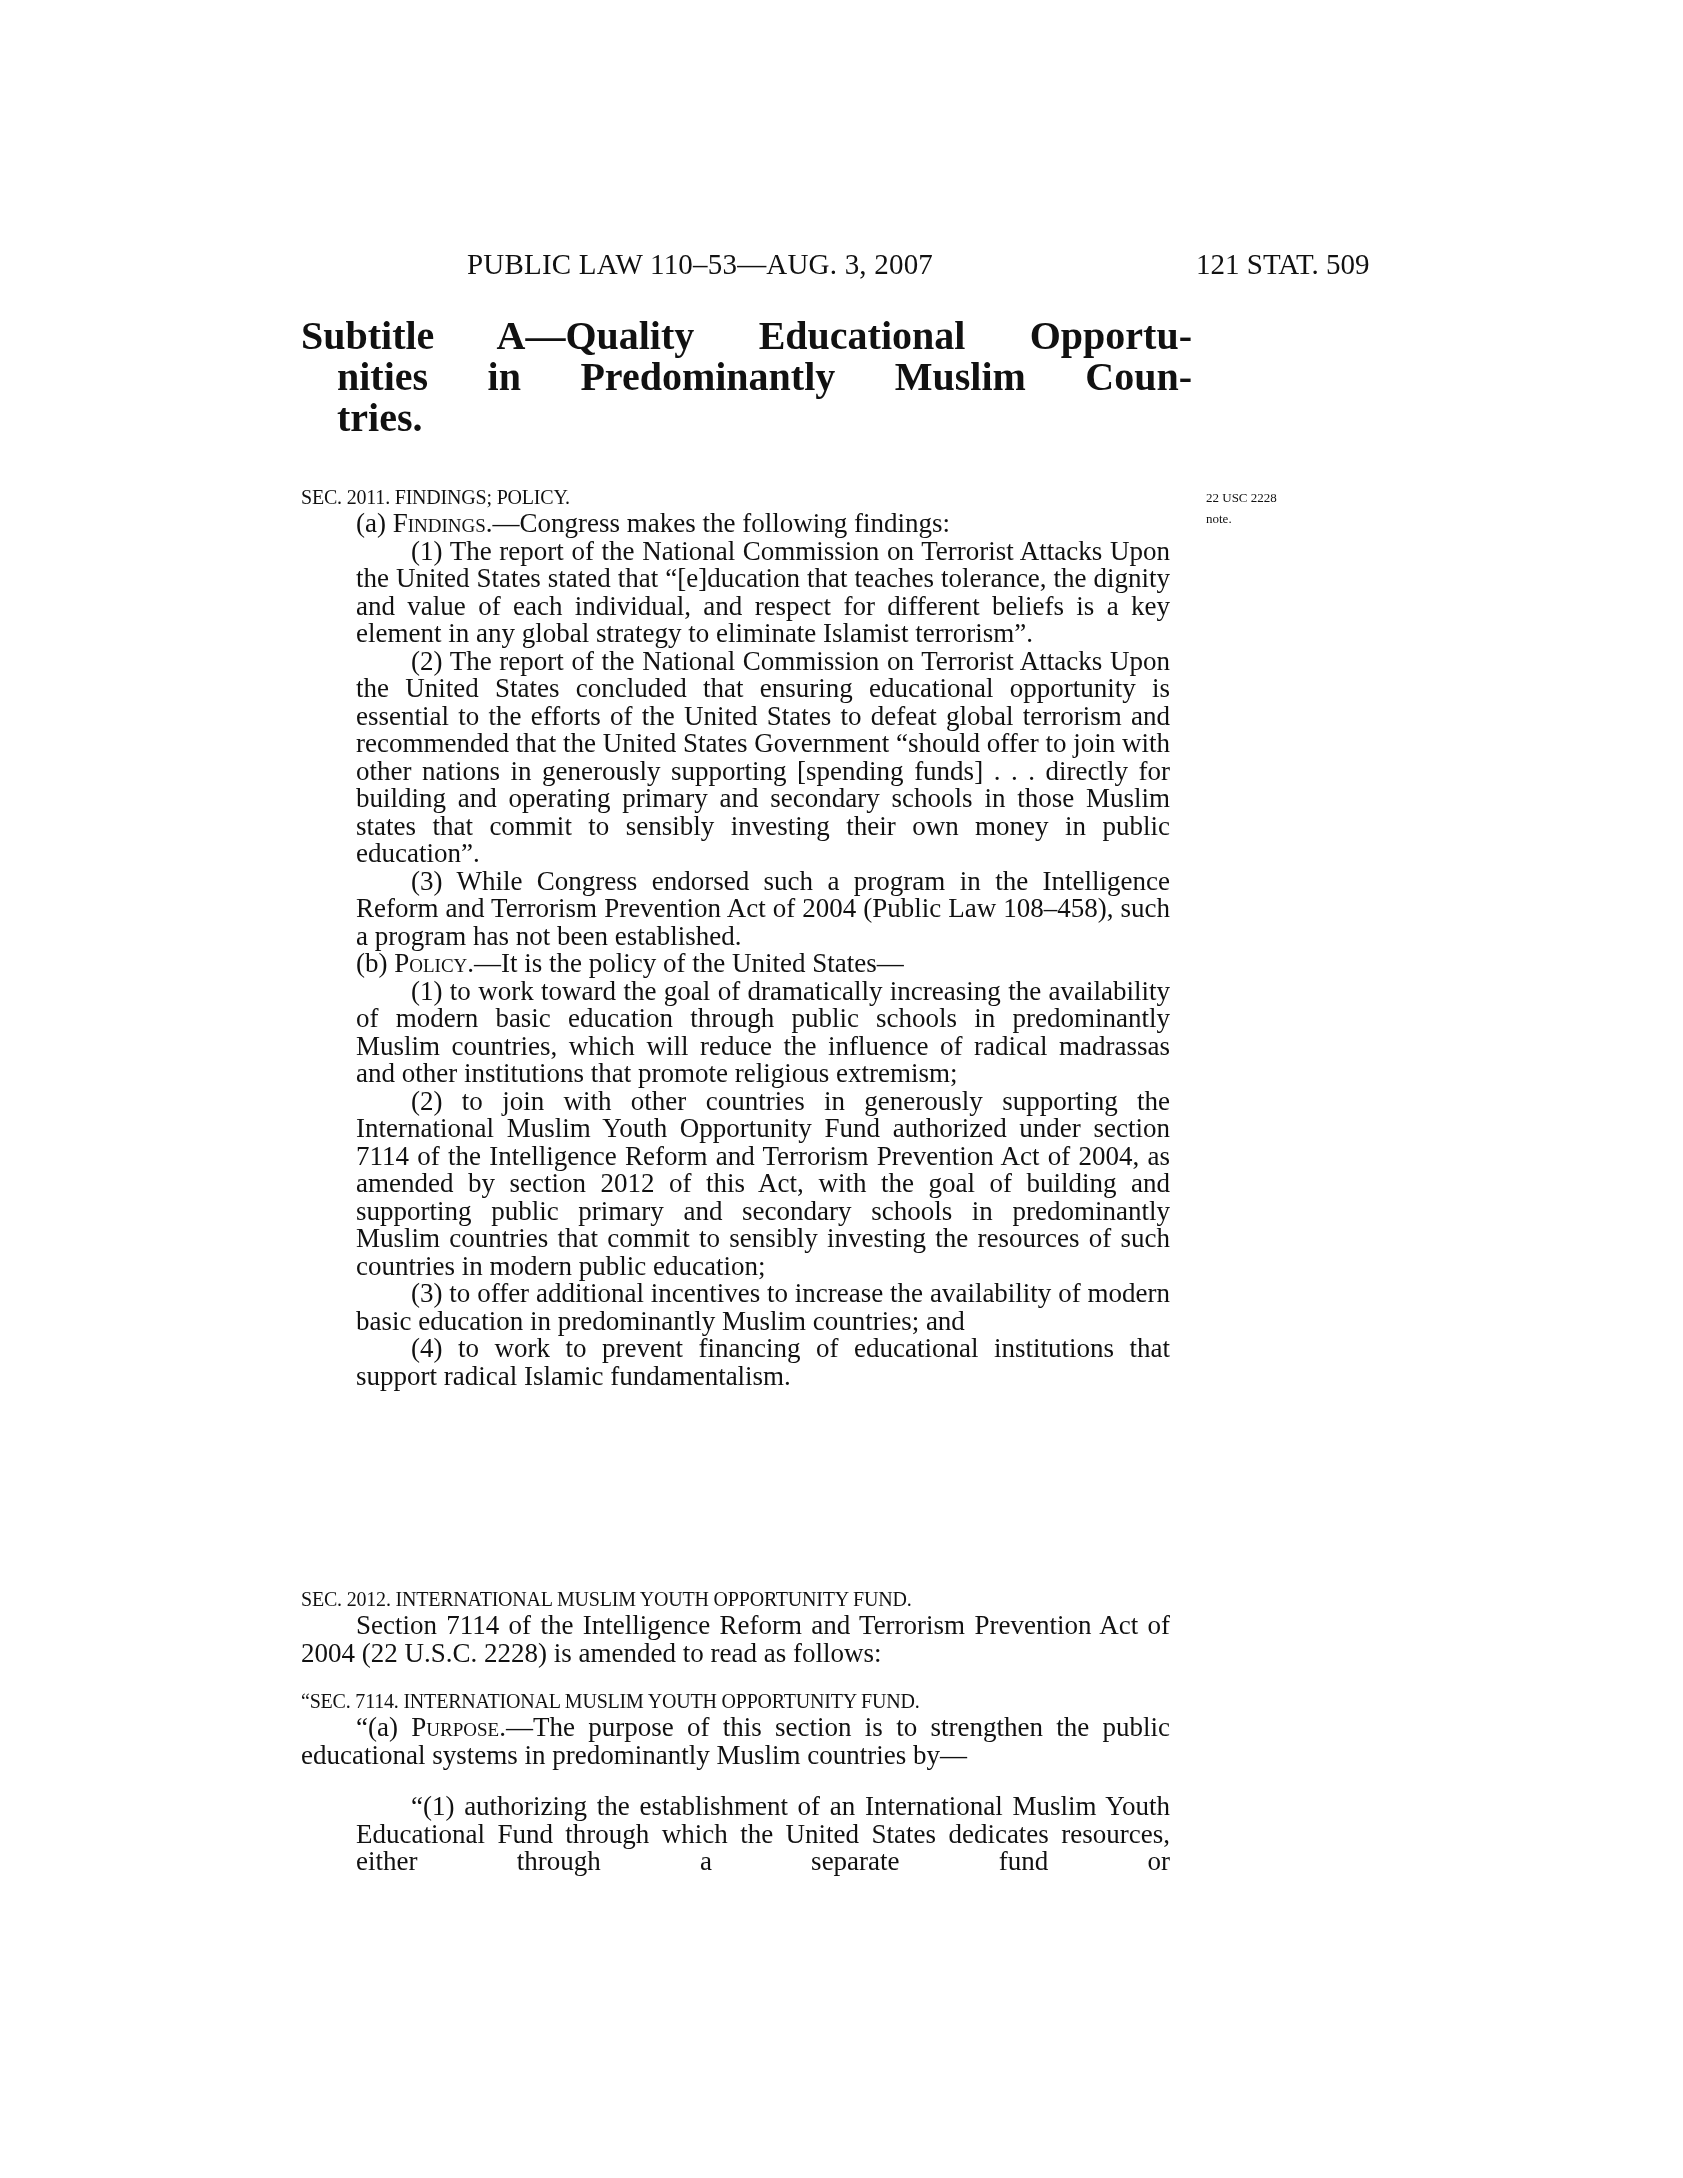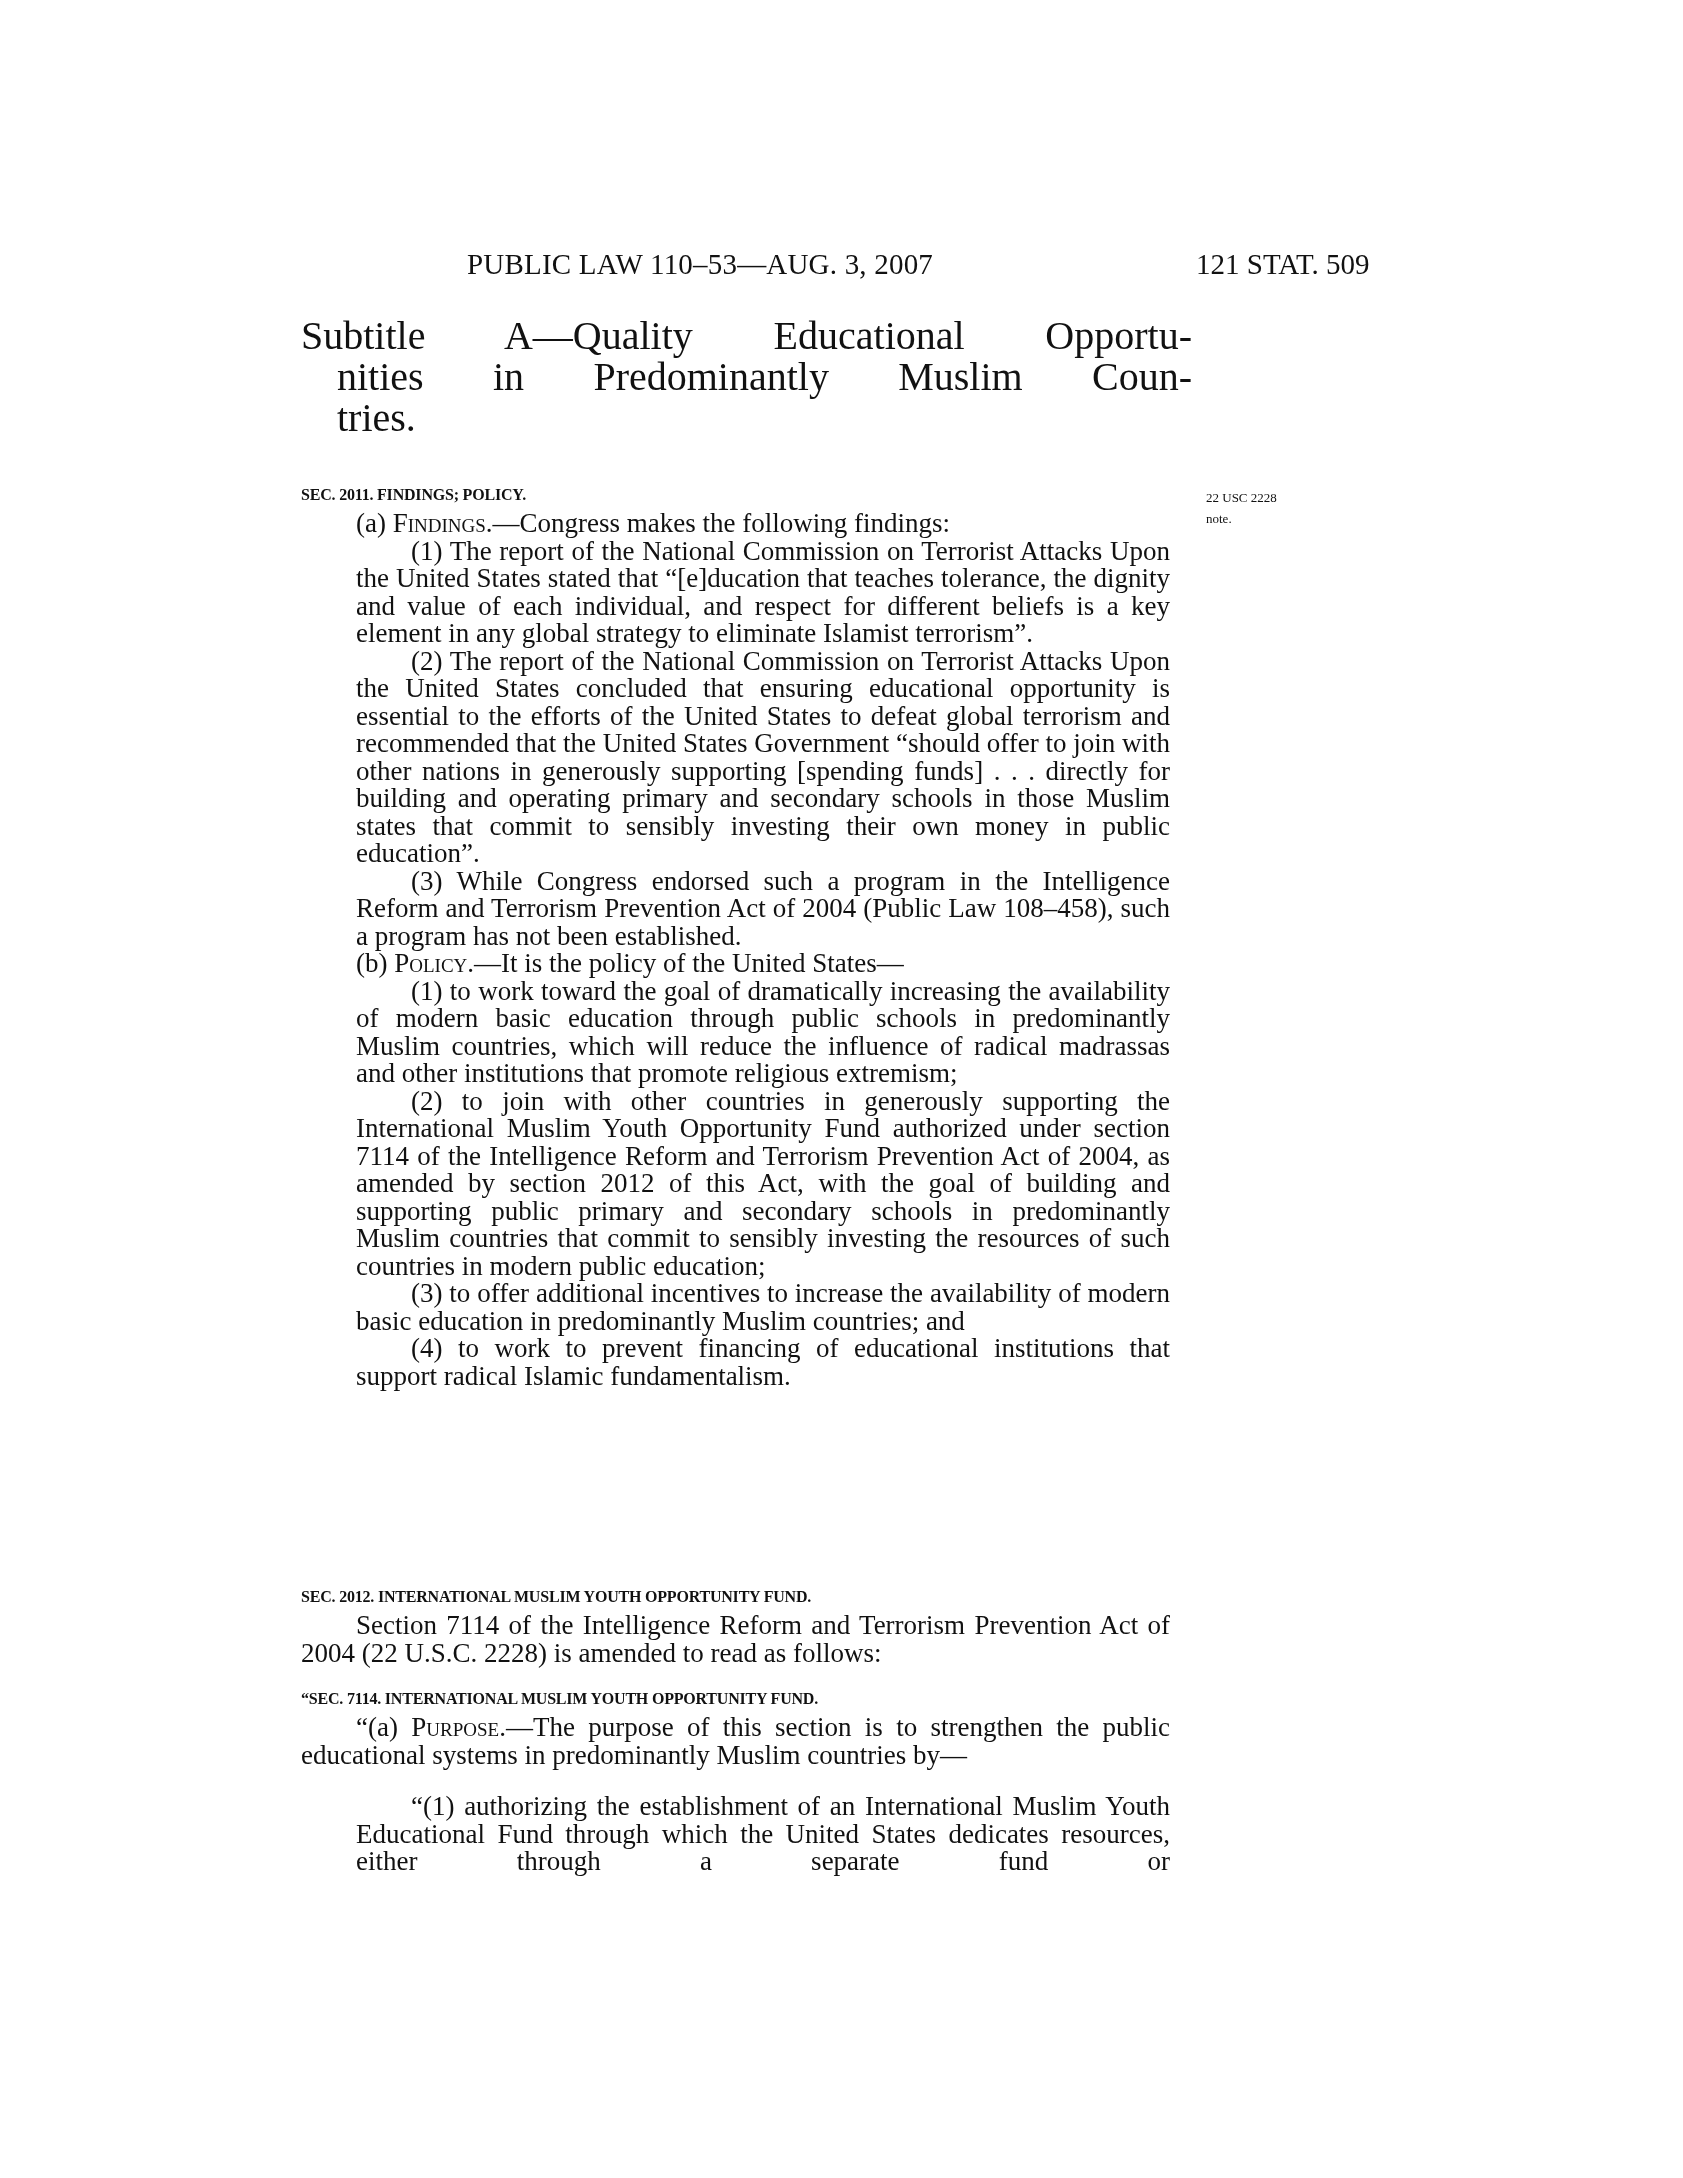--- a/index.html
+++ b/index.html
@@ -1,25 +1,25 @@
 <!DOCTYPE html>
 <html><head>
 <meta charset="utf-8">
 <style>
   html, body { margin:0; padding:0; background:#ffffff; }
   body { width:1683px; height:2178px; position:relative; overflow:hidden; color:#111; font-family:"Liberation Serif","DejaVu Serif",serif; }
   .page { position:absolute; left:0; top:0; width:1683px; height:2178px; }
   .running-head { position:absolute; top:248px; left:467px; font-size:29px; letter-spacing:0.2px; }
   .stat-page { position:absolute; top:248px; left:1166px; font-size:29px;margin-left:30px; }
-  .subtitle { position:absolute; top:315px; left:301px; width:891px; font-weight:normal; font-size:40px; line-height:41px; text-align:justify; }
+  .subtitle { position:absolute; top:315px; left:301px; width:891px; font-weight:bold; font-size:40px; line-height:41px; text-align:justify; }
   .subtitle .l { display:block; text-align-last:justify; }
   .subtitle .l.ind { padding-left:36px; }
   .subtitle .l.last { text-align-last:left; }
   .margin-note { position:absolute; left:1206px; font-size:13px; line-height:21px; }
-  .sec-head { position:absolute; left:301px; font-weight:bold; font-size:16px; letter-spacing:-0.2px; }
+  .sec-head { position:absolute; left:301px; font-weight:normal; font-size:20px; letter-spacing:-0.2px; }
   .body { position:absolute; left:356px; width:814px; font-size:27px; line-height:27.5px; }
   .para { text-align:justify; text-align-last:left; margin:0; }
   .ind1 { text-indent:55px; }
   .ind0 { text-indent:0; }
   .sc { font-variant:small-caps; }
   .p-stretch { text-align:justify; }
 </style>
 </head>
 <body>
 

